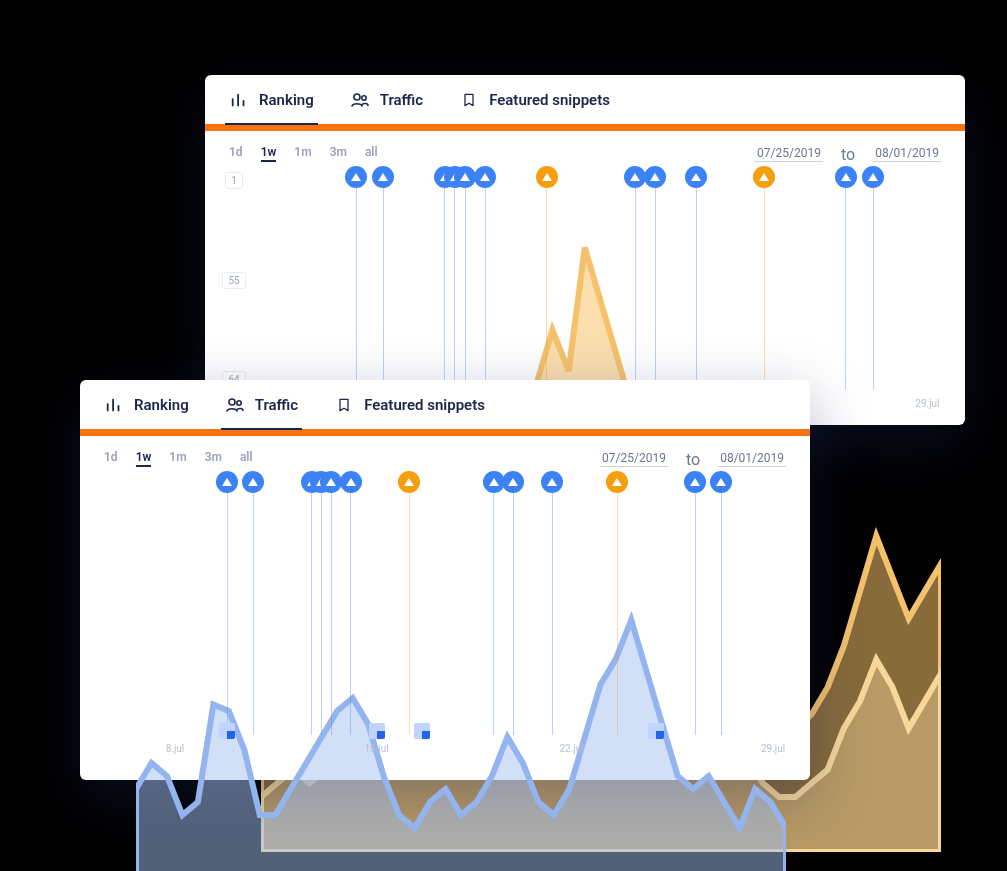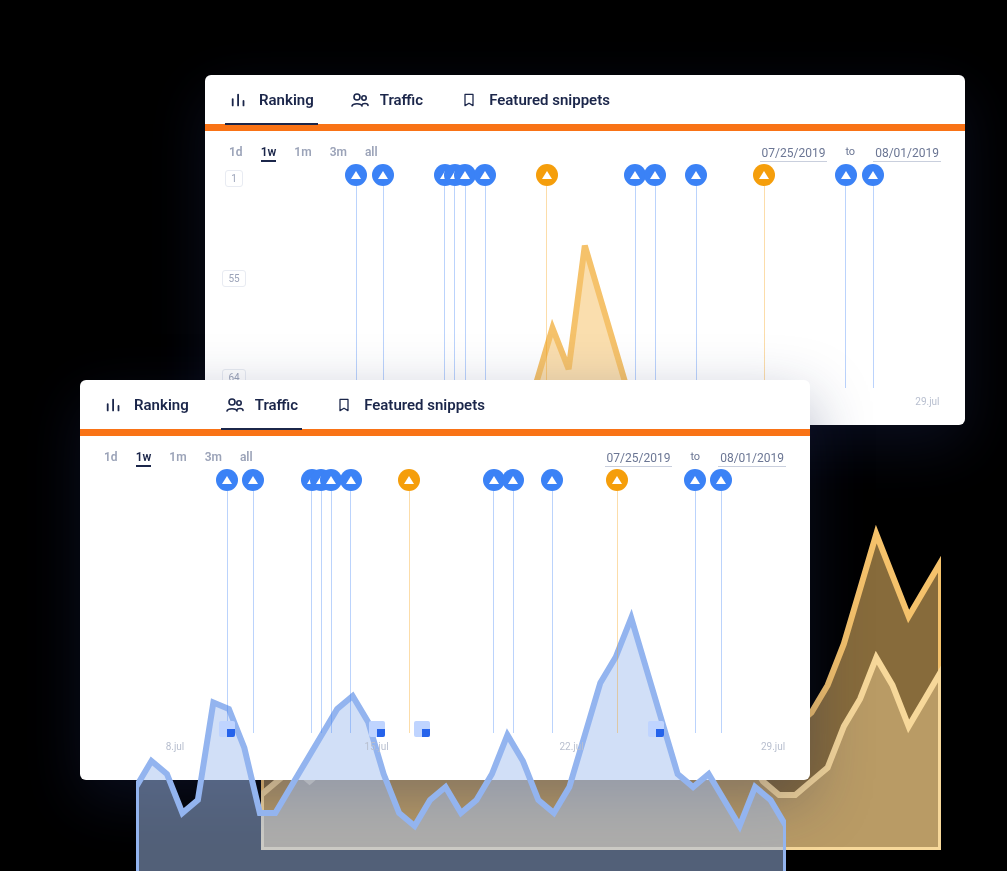--- a/index.html
+++ b/index.html
@@ -25,21 +25,21 @@
 .tab { display:flex; align-items:center; gap:10px; color:#1b264a; font-size:15px; font-weight:600; cursor:pointer; height:100%; position:relative; }
 .tab .icon { width:20px; height:20px; display:flex; align-items:center; justify-content:center; }
 .tab.active::after { content:""; position:absolute; bottom:-1px; left:-4px; right:-4px; height:2px; background:#1b264a; }
 
 
 .controls { display:flex; align-items:flex-start; padding:14px 24px 8px; gap:18px; font-size:12px; color:#9ba3b8; }
 .range-opt { cursor:pointer; font-weight:600; }
 .range-opt.selected { color:#1b264a; border-bottom:2px solid #1b264a; padding-bottom:1px; }
 .spacer { flex:1; }
 .date-box { border-bottom:1px solid #c9cfdd; color:#6b7694; padding:1px 2px; font-size:12px; }
-.date-sep { color:#6b7694; font-size:11px; }
+.date-sep { color:#6b7694; font-size:16px; }
 
 
 .chart-wrap { position:relative; padding:0 24px 10px 56px; }
 .ylabels { position:absolute; left:10px; top:0; bottom:40px; width:38px; display:flex; flex-direction:column; justify-content:space-between; align-items:center; font-size:10px; color:#9ba3b8; }
 .ylabel { background:#fff; border:1px solid #e8ebf2; border-radius:3px; padding:2px 5px; }
 .plot { position:relative; width:100%; }
 .plot svg.area { position:absolute; inset:0; }
 .marker-row { position:absolute; left:0; right:0; top:0; height:0; }
 .marker { position:absolute; top:-6px; width:22px; height:22px; border-radius:999px; display:flex; align-items:center; justify-content:center; transform:translateX(-50%); }
 .marker .tri { width:0; height:0; border-left:5px solid transparent; border-right:5px solid transparent; border-bottom:8px solid #fff; }

